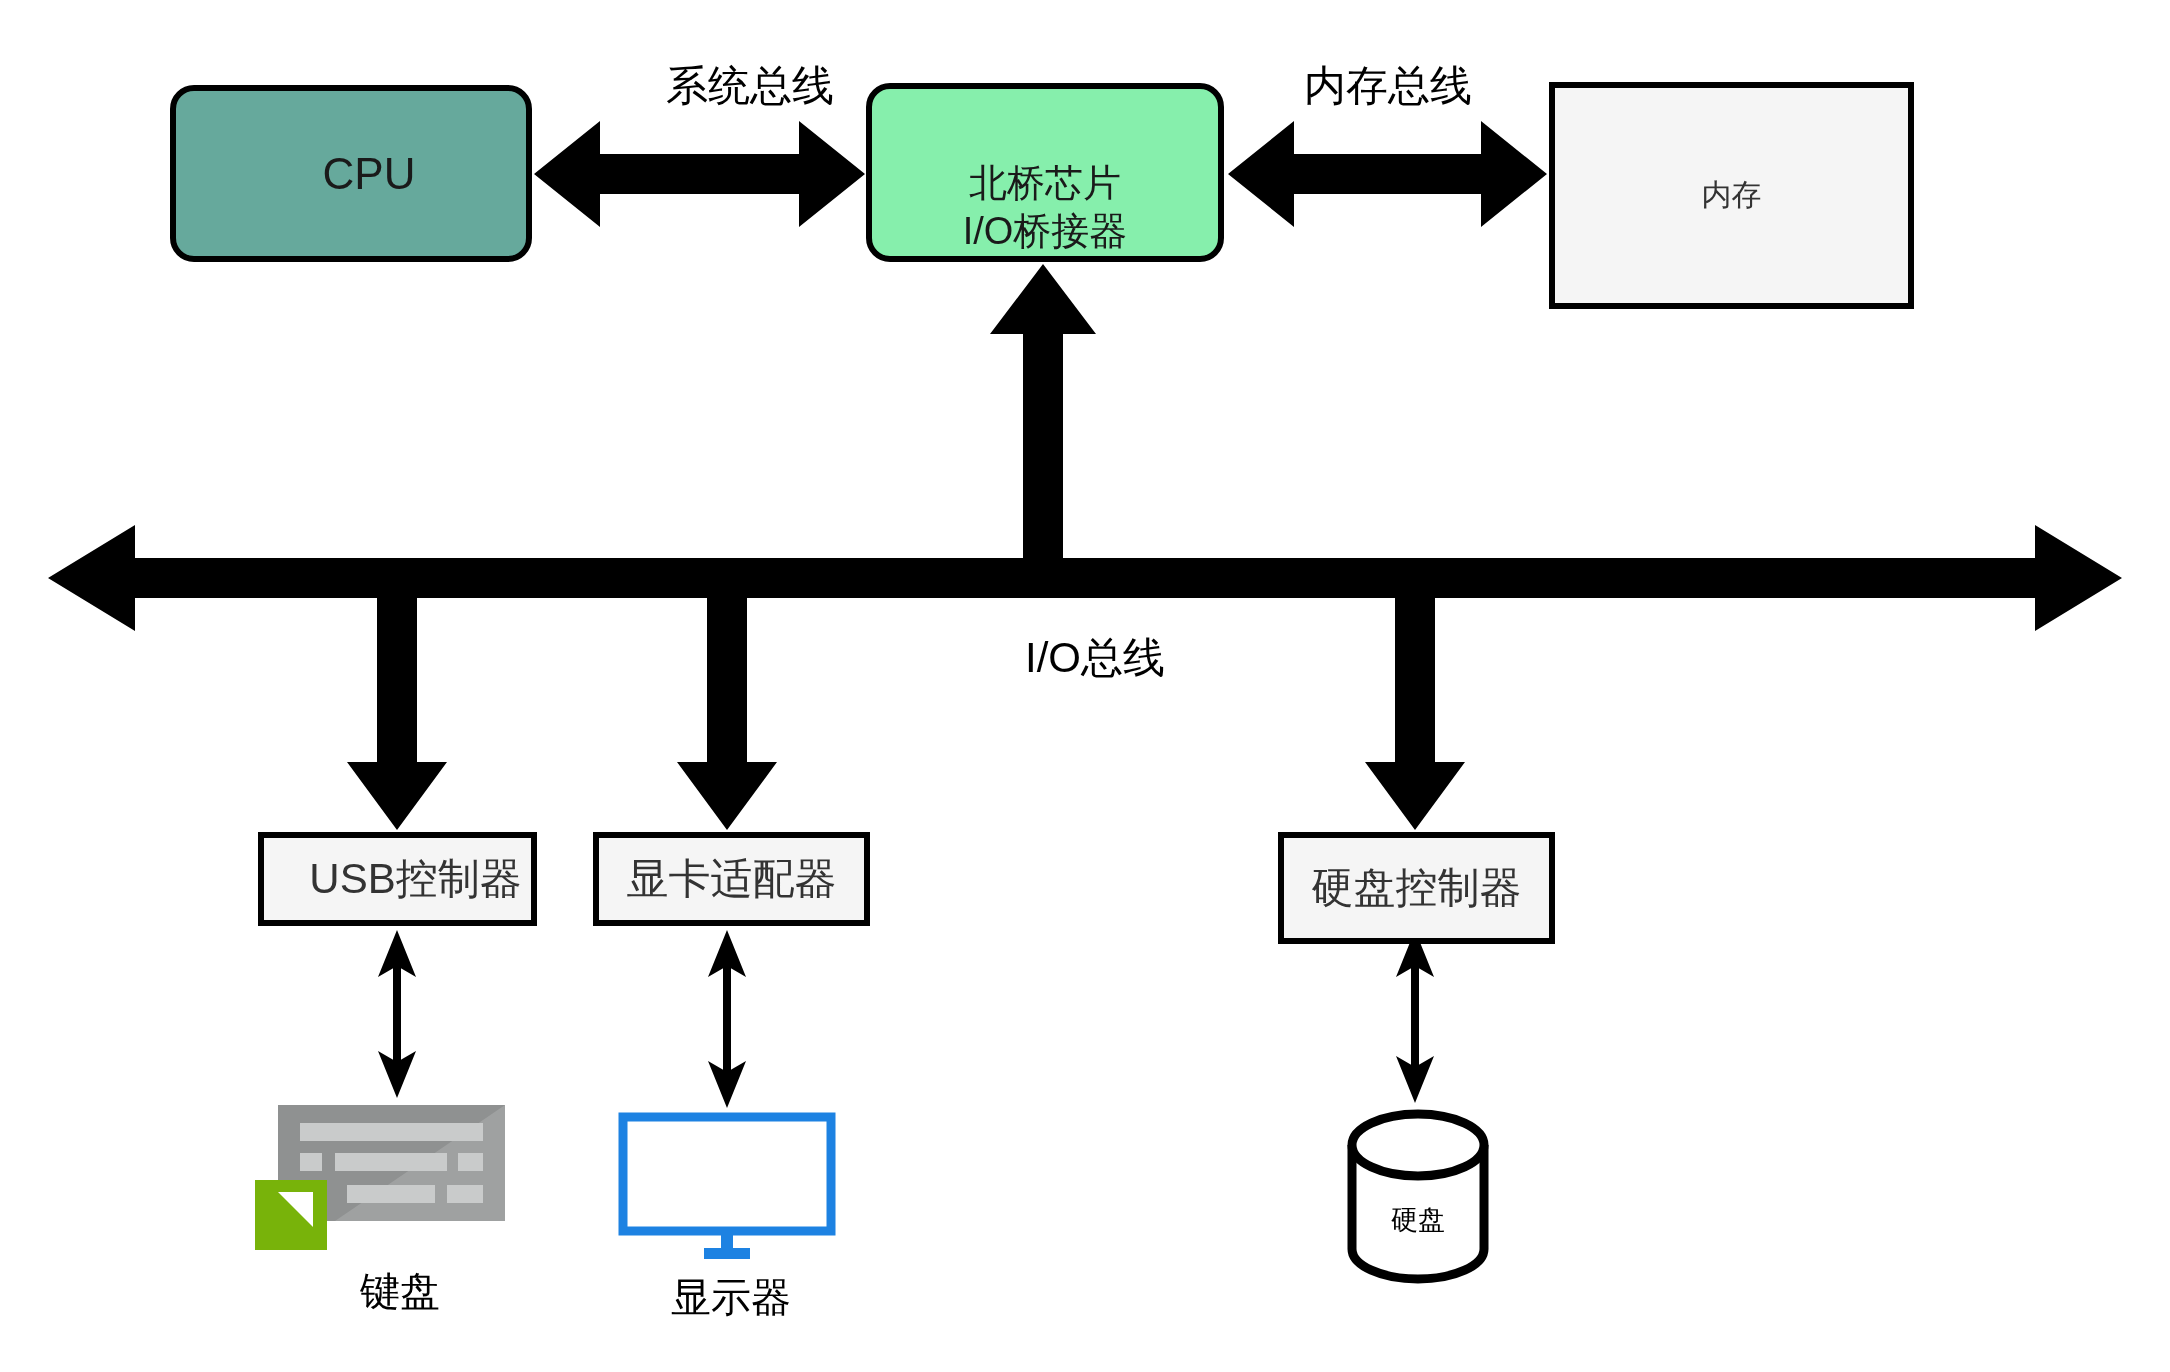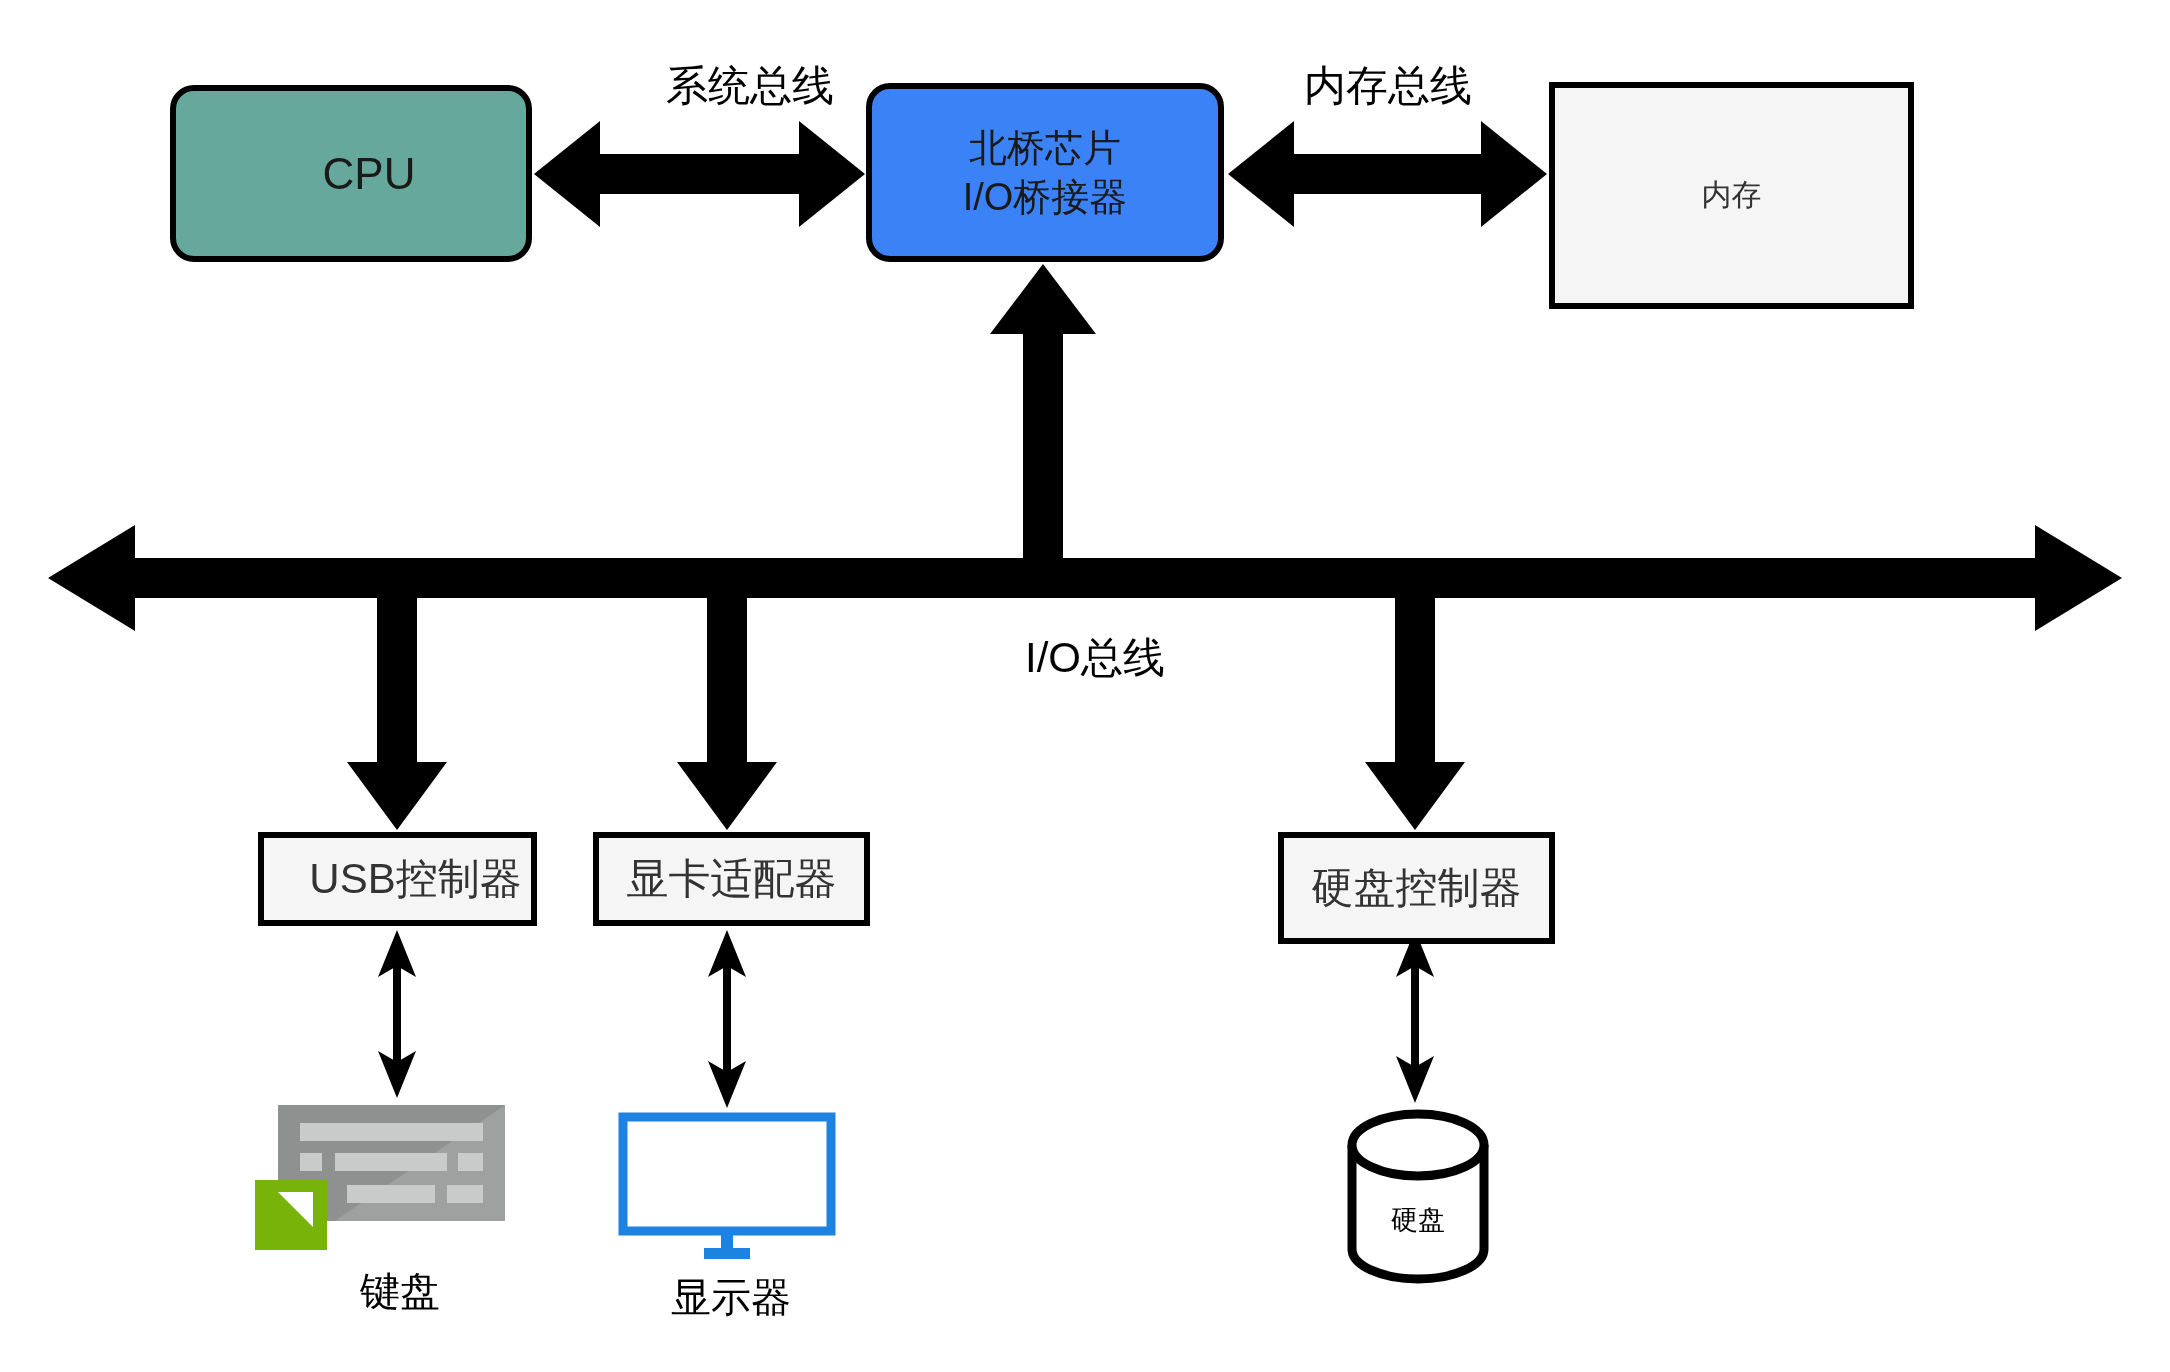--- a/index.html
+++ b/index.html
@@ -99,21 +99,21 @@
     <g stroke="#000000" stroke-width="9" fill="#FFFFFF">
       <path d="M 1352 1145 V 1249 a 66 30 0 0 0 132 0 V 1145"></path>
       <ellipse cx="1418" cy="1145" rx="66" ry="31"></ellipse>
     </g>
   </svg>
 
   <div class="node rounded" id="cpu-node" style="background:#66A99C;padding-left:36px;">
     <span>CPU</span>
   </div>
 
-  <div class="node rounded" id="northbridge-node" style="background:#3b82f6;">
+  <div class="node rounded" id="northbridge-node" style="background:#86efac;justify-content:flex-end;">
     <span>北桥芯片</span>
     <span>I/O桥接器</span>
   </div>
 
   <div class="node" id="memory-node" style="background:#F5F5F5;">
     <span>内存</span>
   </div>
 
   <div class="node ctrl" id="usb-controller-node">
     <span>USB控制器</span>

